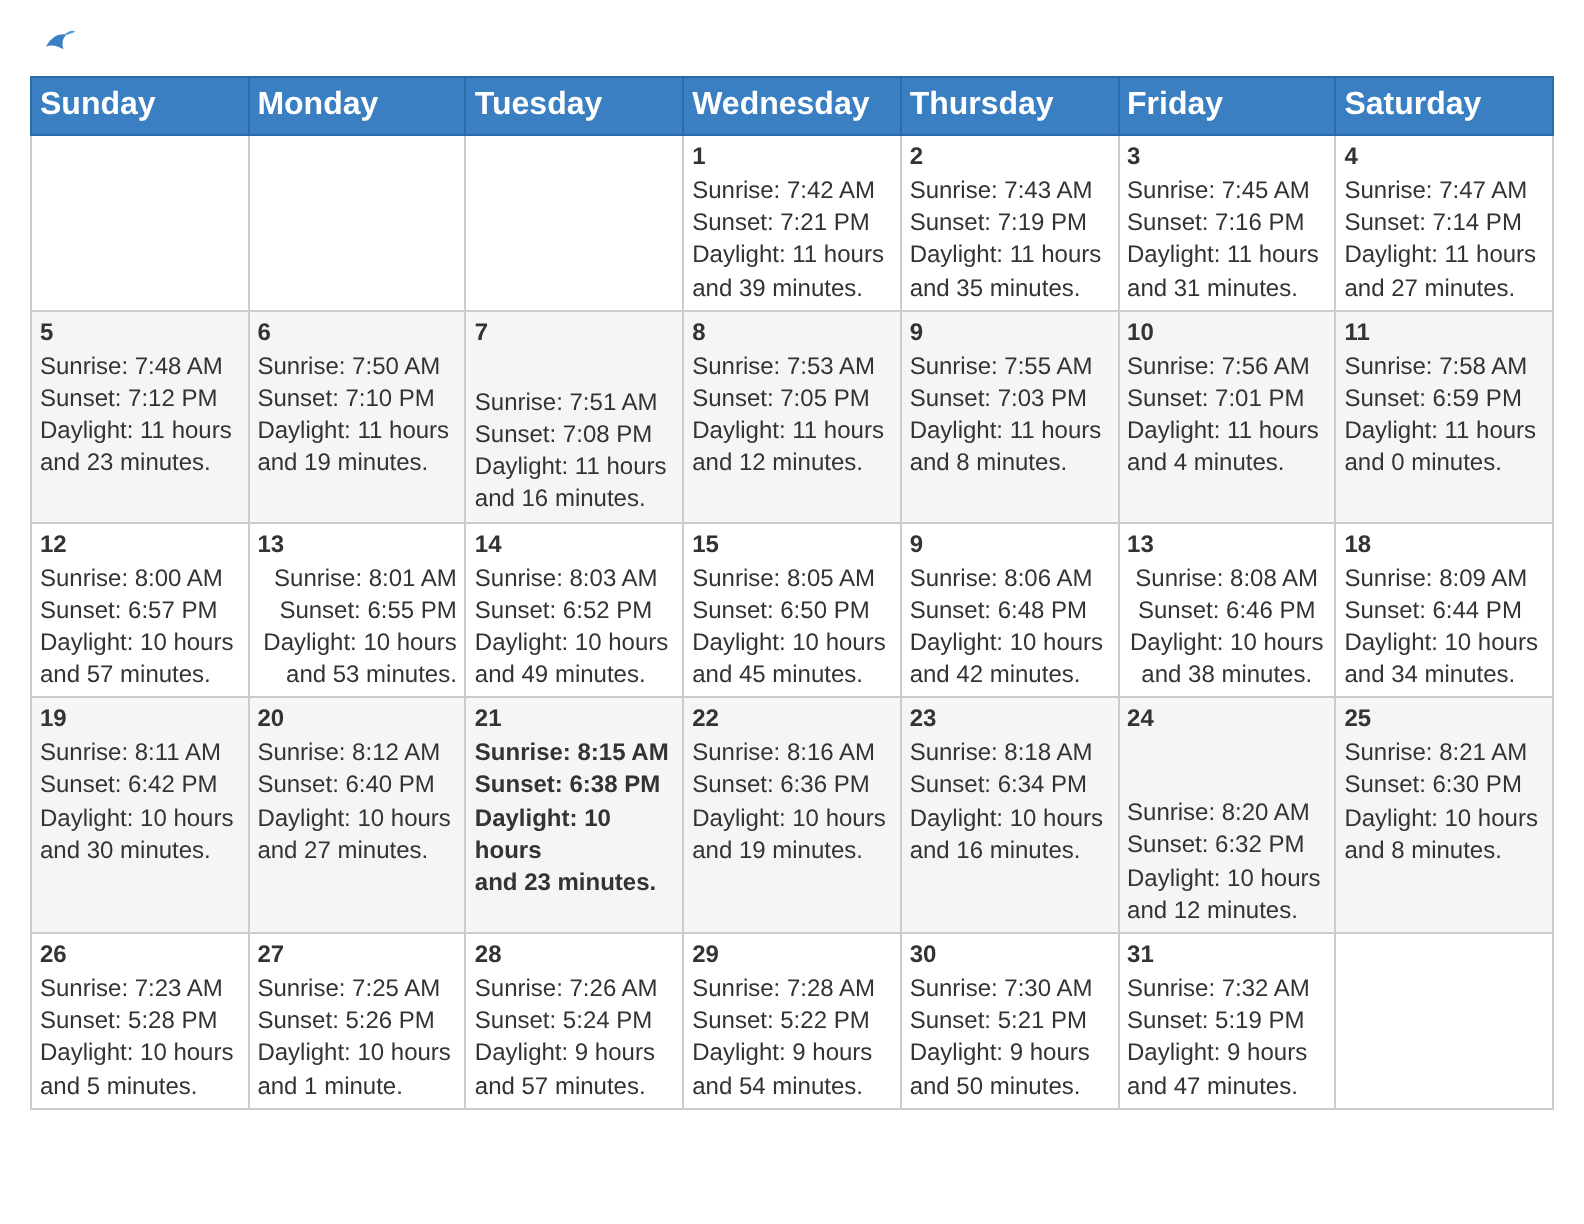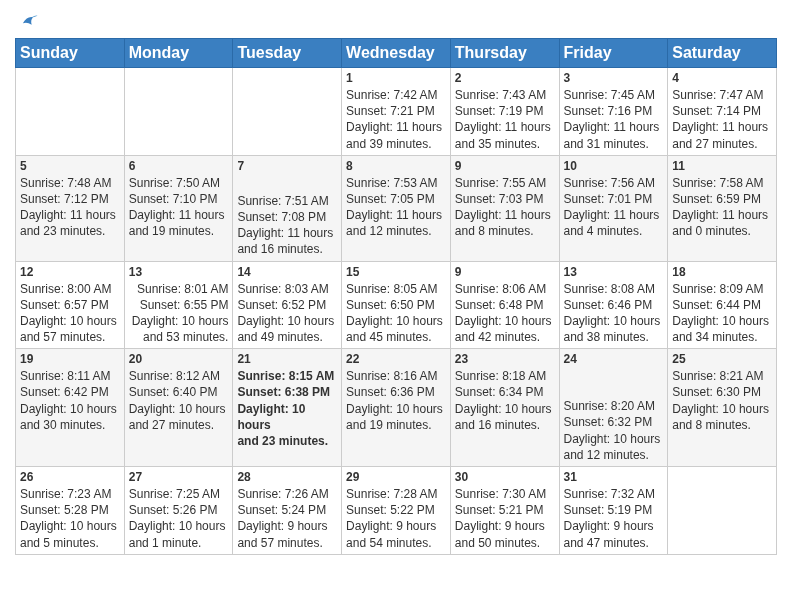--- a/index.html
+++ b/index.html
@@ -239,21 +239,21 @@
           </td>
           <td>
             <div class="day-number">9</div>
             <div class="day-info" style="white-space: pre-line;">Sunrise: 8:06 AM
 Sunset: 6:48 PM
 Daylight: 10 hours
 and 42 minutes.</div>
           </td>
           <td>
             <div class="day-number">13</div>
-            <div class="day-info" style="white-space: pre-line;">Sunrise: 8:08 AM
+            <div class="day-info" style="white-space: pre-line; text-align: center;">Sunrise: 8:08 AM
 Sunset: 6:46 PM
 Daylight: 10 hours
 and 38 minutes.</div>
           </td>
           <td>
             <div class="day-number">18</div>
             <div class="day-info" style="white-space: pre-line;">Sunrise: 8:09 AM
 Sunset: 6:44 PM
 Daylight: 10 hours
 and 34 minutes.</div>

